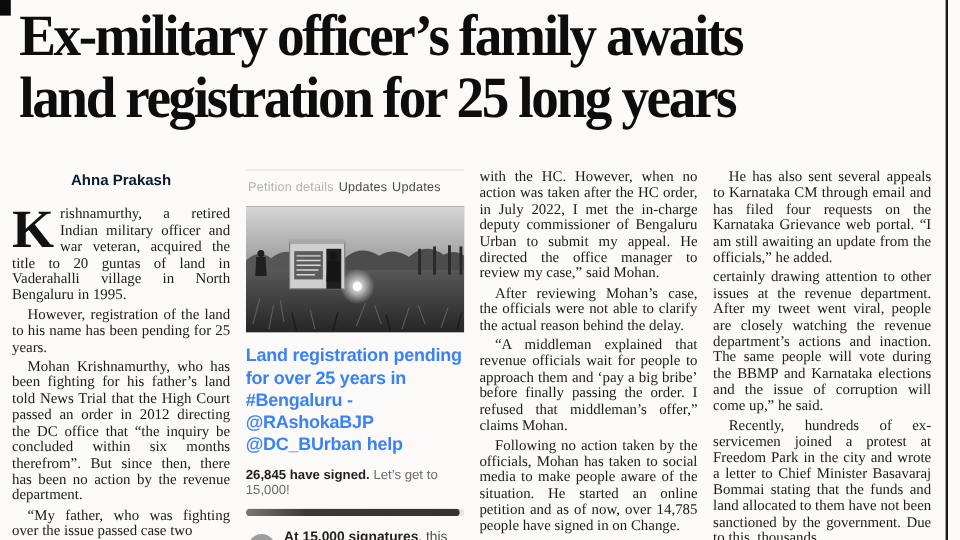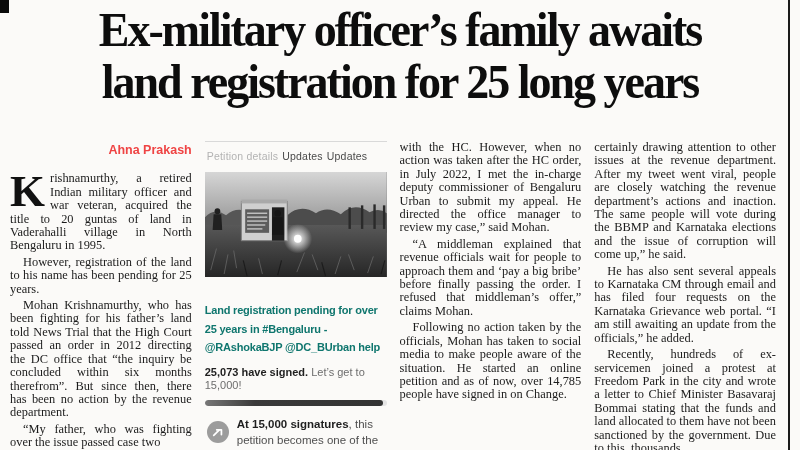--- a/index.html
+++ b/index.html
@@ -1,42 +1,42 @@
 <!DOCTYPE html>
 <html lang="en"><head>
 <meta charset="utf-8">
 <style>
   html,body{margin:0;padding:0;background:#e9e9e7;}
   .page{position:relative;width:800px;height:450px;background:#fbfaf8;overflow:hidden;
         font-family:"Liberation Serif",serif;color:#1b1b1b;}
   .corner-mark{position:absolute;left:0;top:0;width:9px;height:13px;background:#0b0b0b;}
   .right-rule{position:absolute;right:10px;top:0;bottom:0;width:2px;background:#1a1a1a;}
 
-  .headline{margin:4px 16px 0;text-align:center;
+  .headline{margin:4px 16px 0;
             font-family:"Liberation Serif",serif;font-weight:700;font-stretch:condensed;
             font-size:46px;line-height:1.12;letter-spacing:-2px;color:#0d0d0d;}
   .headline .hl{display:block;transform:scaleY(1.06);}
 
   .content{position:absolute;top:141px;left:10px;right:24px;bottom:0;
            display:grid;grid-template-columns:repeat(4,1fr);column-gap:13px;}
   .col{overflow:hidden;font-size:12.4px;line-height:13.4px;text-align:justify;hyphens:auto;}
   .para{margin:0 0 3px;}
   .para.indent{text-indent:13px;}
-  .byline{text-align:right;font-family:"Liberation Sans",sans-serif;font-weight:700;
-          font-size:12.5px;color:#ef4444;margin:3px 0 15px;}
+  .byline{text-align:center;font-family:"Liberation Sans",sans-serif;font-weight:700;
+          font-size:12.5px;color:#0f172a;margin:3px 0 15px;}
   .dropcap{float:left;font-weight:700;font-size:45px;line-height:34px;padding:2px 5px 0 0;color:#111;}
 
   
   .petition-card{font-family:"Liberation Sans",sans-serif;border-top:1px solid #d9d9d9;padding-top:7px;text-align:left;}
   .tabs{display:flex;gap:4px;font-size:10.5px;color:#4a4a4a;padding:1px 2px 9px;letter-spacing:.2px;}
   .tab{cursor:pointer;white-space:nowrap;}
   .tab-active{color:#b3b3b3;}
   .photo{width:100%;height:105px;background:#777;overflow:hidden;}
   .photo svg{display:block;width:100%;height:100%;}
-  .ptitle{font-weight:700;font-size:11px;line-height:18.5px;color:#0f766e;margin:24px 0 9px;letter-spacing:-.2px;}
+  .ptitle{font-weight:700;font-size:15px;line-height:18.5px;color:#3b82f6;margin:11px 0 9px;letter-spacing:-.2px;}
   .signed{font-size:11px;color:#6d6d6d;}
   .signed .b{font-weight:700;color:#1f1f1f;}
   .progress{height:6px;background:#e4e4e4;border-radius:3px;margin:7px 0 10px;overflow:hidden;}
   .fill{height:100%;width:98%;background:linear-gradient(90deg,#777 0%,#3a3a3a 28%,#333 100%);border-radius:3px;}
   .milestone{display:flex;gap:8px;align-items:flex-start;font-size:11.5px;line-height:1.45;color:#4f4f4f;padding-left:2px;}
   .milestone b{color:#1f1f1f;}
   .m-icon{flex:0 0 auto;width:22px;height:22px;border-radius:50%;background:#9c9c9c;
           display:flex;align-items:center;justify-content:center;margin-top:5px;}
 </style>
 </head>
@@ -131,21 +131,21 @@
               <path d="M9,43 h8 l1,16 h-10 Z"></path>
             </g>
             <circle cx="97" cy="68" r="15" fill="url(#flare)"></circle>
             <circle cx="97" cy="68" r="4" fill="#ffffff"></circle>
           </svg>
         </div>
 
         <div class="ptitle">Land registration pending for over 25 years in #Bengaluru - @RAshokaBJP @DC_BUrban help</div>
 
         <div class="signed">
-          <span class="b">25,073 have signed.</span><span> Let’s get to 15,000!</span>
+          <span class="b">26,845 have signed.</span><span> Let’s get to 15,000!</span>
         </div>
 
         <div class="progress">
           <div class="fill" style="width: 98%;"></div>
         </div>
 
         <div class="milestone">
           <span class="m-icon">
             <svg width="12" height="12" viewBox="0 0 14 14" aria-hidden="true">
               <path d="M2 11 L8 5" stroke="#fff" stroke-width="2" fill="none" stroke-linecap="round"></path>
@@ -156,24 +156,25 @@
           <span class="m-text">
             <b>At 15,000 signatures</b><span>, this petition becomes one of the </span>
           </span>
         </div>
       </div>
 
     </div>
 
     <div class="col">
       <p class="para">with the HC. However, when no action was taken after the HC order, in July 2022, I met the in-charge deputy commissioner of Bengaluru Urban to submit my appeal. He directed the office manager to review my case,” said Mohan.</p>
+      <p class="para indent">After reviewing Mohan’s case, the officials were not able to clarify the actual reason behind the delay.</p>
       <p class="para indent">“A middleman explained that revenue officials wait for people to approach them and ‘pay a big bribe’ before finally passing the order. I refused that middleman’s offer,” claims Mohan.</p>
       <p class="para indent">Following no action taken by the officials, Mohan has taken to social media to make people aware of the situation. He started an online petition and as of now, over 14,785 people have signed in on Change.</p>
     </div>
 
     <div class="col">
+      <p class="para indent">He has also sent several appeals to Karnataka CM through email and has filed four requests on the Karnataka Grievance web portal. “I am still awaiting an update from the officials,” he added.</p>
       <p class="para">certainly drawing attention to other issues at the revenue department. After my tweet went viral, people are closely watching the revenue department’s actions and inaction. The same people will vote during the BBMP and Karnataka elections and the issue of corruption will come up,” he said.</p>
-      <p class="para indent">He has also sent several appeals to Karnataka CM through email and has filed four requests on the Karnataka Grievance web portal. “I am still awaiting an update from the officials,” he added.</p>
       <p class="para indent">Recently, hundreds of ex-servicemen joined a protest at Freedom Park in the city and wrote a letter to Chief Minister Basavaraj Bommai stating that the funds and land allocated to them have not been sanctioned by the government. Due to this, thousands</p>
     </div>
 
   </div>
 </div>
 
 </body></html>

